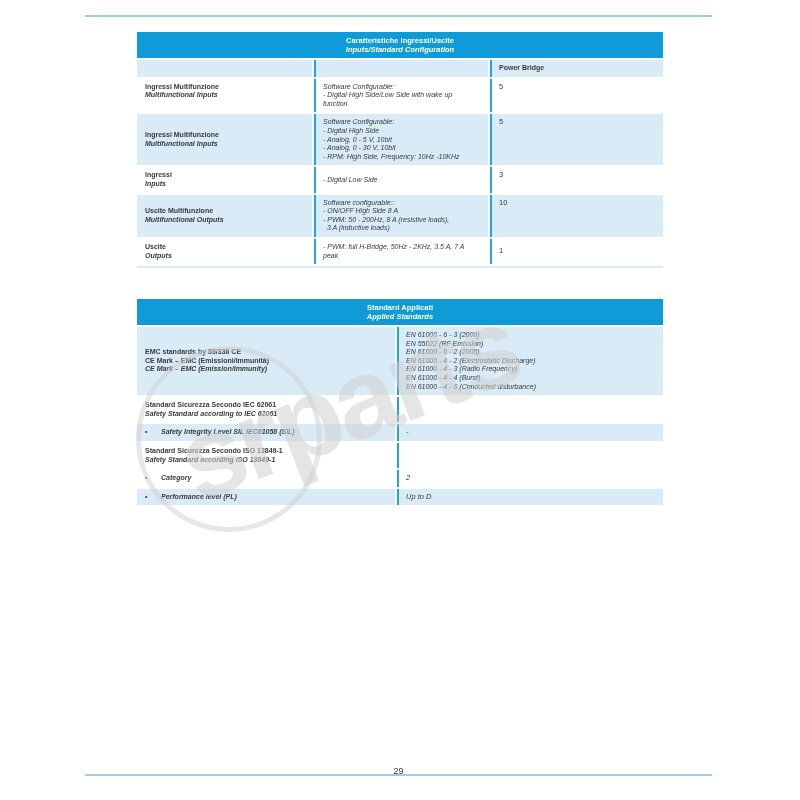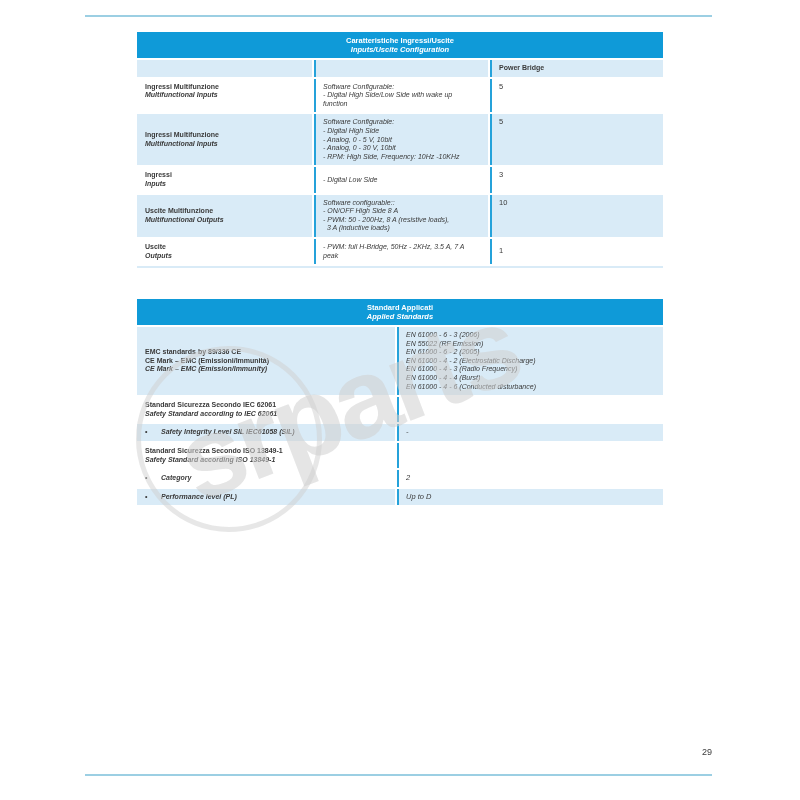--- a/index.html
+++ b/index.html
@@ -12,21 +12,21 @@
   }
   *{margin:0;padding:0;box-sizing:border-box;}
   html,body{background:#ffffff;}
   body{
     width:800px;height:800px;position:relative;overflow:hidden;
     font-family:"Liberation Sans", sans-serif;color:var(--text);
   }
   .rule{position:absolute;left:85px;width:627px;height:2px;background:var(--rule-blue);}
   .rule.top{top:15px;}
   .rule.bottom{top:774px;}
-  .pageno{position:absolute;left:85px;top:747px;width:627px;text-align:right;
+  .pageno{position:absolute;left:85px;top:766px;width:627px;text-align:center;
     font-size:9px;color:#3a3a3a;}
 
   .content{position:absolute;left:137px;top:32px;width:526px;}
 
   .tbl-header{
     background:var(--header-blue);color:#ffffff;text-align:center;
     font-size:7.5px;line-height:9px;padding:4px 0;font-weight:bold;
   }
   .tbl-header .en{font-style:italic;}
 
@@ -67,21 +67,21 @@
 </head>
 <body>
 
 <div class="rule top"></div>
 
 <div class="content">
 
   <section class="tbl t1">
     <header class="tbl-header">
       <div class="it">Caratteristiche Ingressi/Uscite</div>
-      <div class="en">Inputs/Uscite Configuration</div>
+      <div class="en">Inputs/Standard Configuration</div>
     </header>
 
     <div class="t1-row">
       <div class="cell b"></div>
       <div class="cell b sep"></div>
       <div class="cell b sep bold">Power Bridge</div>
     </div>
 
     <div class="t1-row">
       <div class="cell w">

